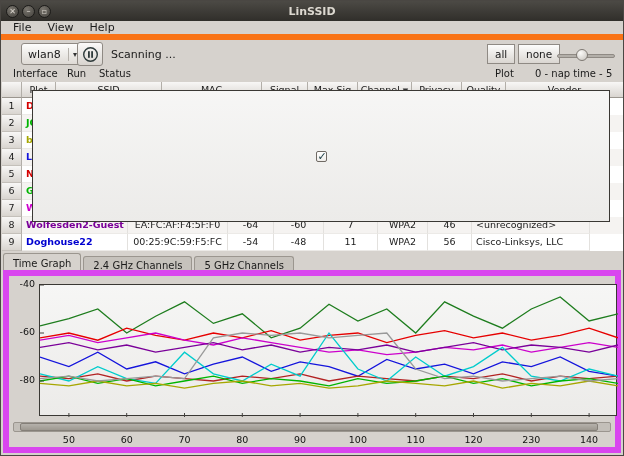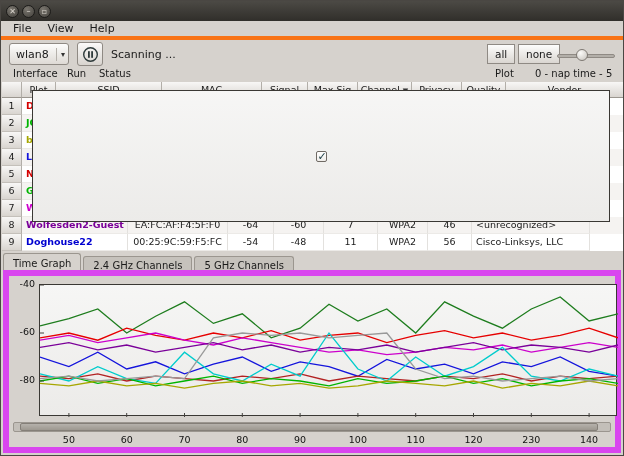--- a/index.html
+++ b/index.html
@@ -13,26 +13,26 @@
   .win-btn { width:13px; height:13px; border-radius:7px; border:1px solid #1c1b19;
     background:radial-gradient(circle at 35% 30%, #7a766f, #42403b); color:#d9d5cd;
     font-size:8px; line-height:11px; text-align:center; cursor:default; }
   .win-btn.close::before { content:'✕'; }
   .win-btn.min::before { content:'–'; }
   .win-btn.max::before { content:'▫'; }
   .title { position:absolute; left:0; right:0; text-align:center; color:#dcd8d0; font-weight:bold; font-size:11px; }
 
   
   .menubar { position:absolute; left:0; top:20px; width:100%; height:19px;
-    background:#d6d2cd; border-bottom:4px solid #f97316; display:flex; align-items:center; padding-left:4px; }
+    background:#d6d2cd; border-bottom:6px solid #f97316; display:flex; align-items:center; padding-left:4px; }
   .menu-item { padding:2px 8px; border-radius:2px; }
 
   
   .toolbar { position:absolute; left:0; top:39px; width:100%; height:28px; }
-  .combo { position:absolute; left:8px; top:3px; width:60px; height:22px;
+  .combo { position:absolute; left:20px; top:3px; width:60px; height:22px;
     background:linear-gradient(#fdfdfc,#dedad5); border:1px solid #8f8a84; border-radius:3px;
     display:flex; align-items:center; padding-left:6px; }
   .combo-arrow { position:absolute; right:3px; top:4px; font-size:8px; color:#333; border-left:1px solid #b5b1ab; padding-left:4px; line-height:13px; }
   .combo-arrow::before { content:'▾'; }
   .run-btn { position:absolute; left:76px; top:2px; width:26px; height:24px;
     background:linear-gradient(#fbfaf9,#d8d4cf); border:1px solid #8f8a84; border-radius:3px;
     display:flex; align-items:center; justify-content:center; }
   .status-text { position:absolute; left:110px; top:8px; }
   .btn { position:absolute; top:4px; height:20px; background:linear-gradient(#fdfdfc,#dad6d1);
     border:1px solid #8f8a84; border-radius:0; font-size:10.5px; line-height:18px; padding:0 7px; text-align:center; }
@@ -93,20 +93,21 @@
 <body>
 
 <div class="window">
 
   <div class="titlebar">
     <div class="win-controls">
       <span class="win-btn close"></span>
       <span class="win-btn min"></span>
       <span class="win-btn max"></span>
     </div>
+    <span class="title">LinSSID</span>
   </div>
 
   <div class="menubar">
     <span class="menu-item">File</span>
     <span class="menu-item">View</span>
     <span class="menu-item">Help</span>
   </div>
 
   <div class="toolbar">
     <div class="combo">

